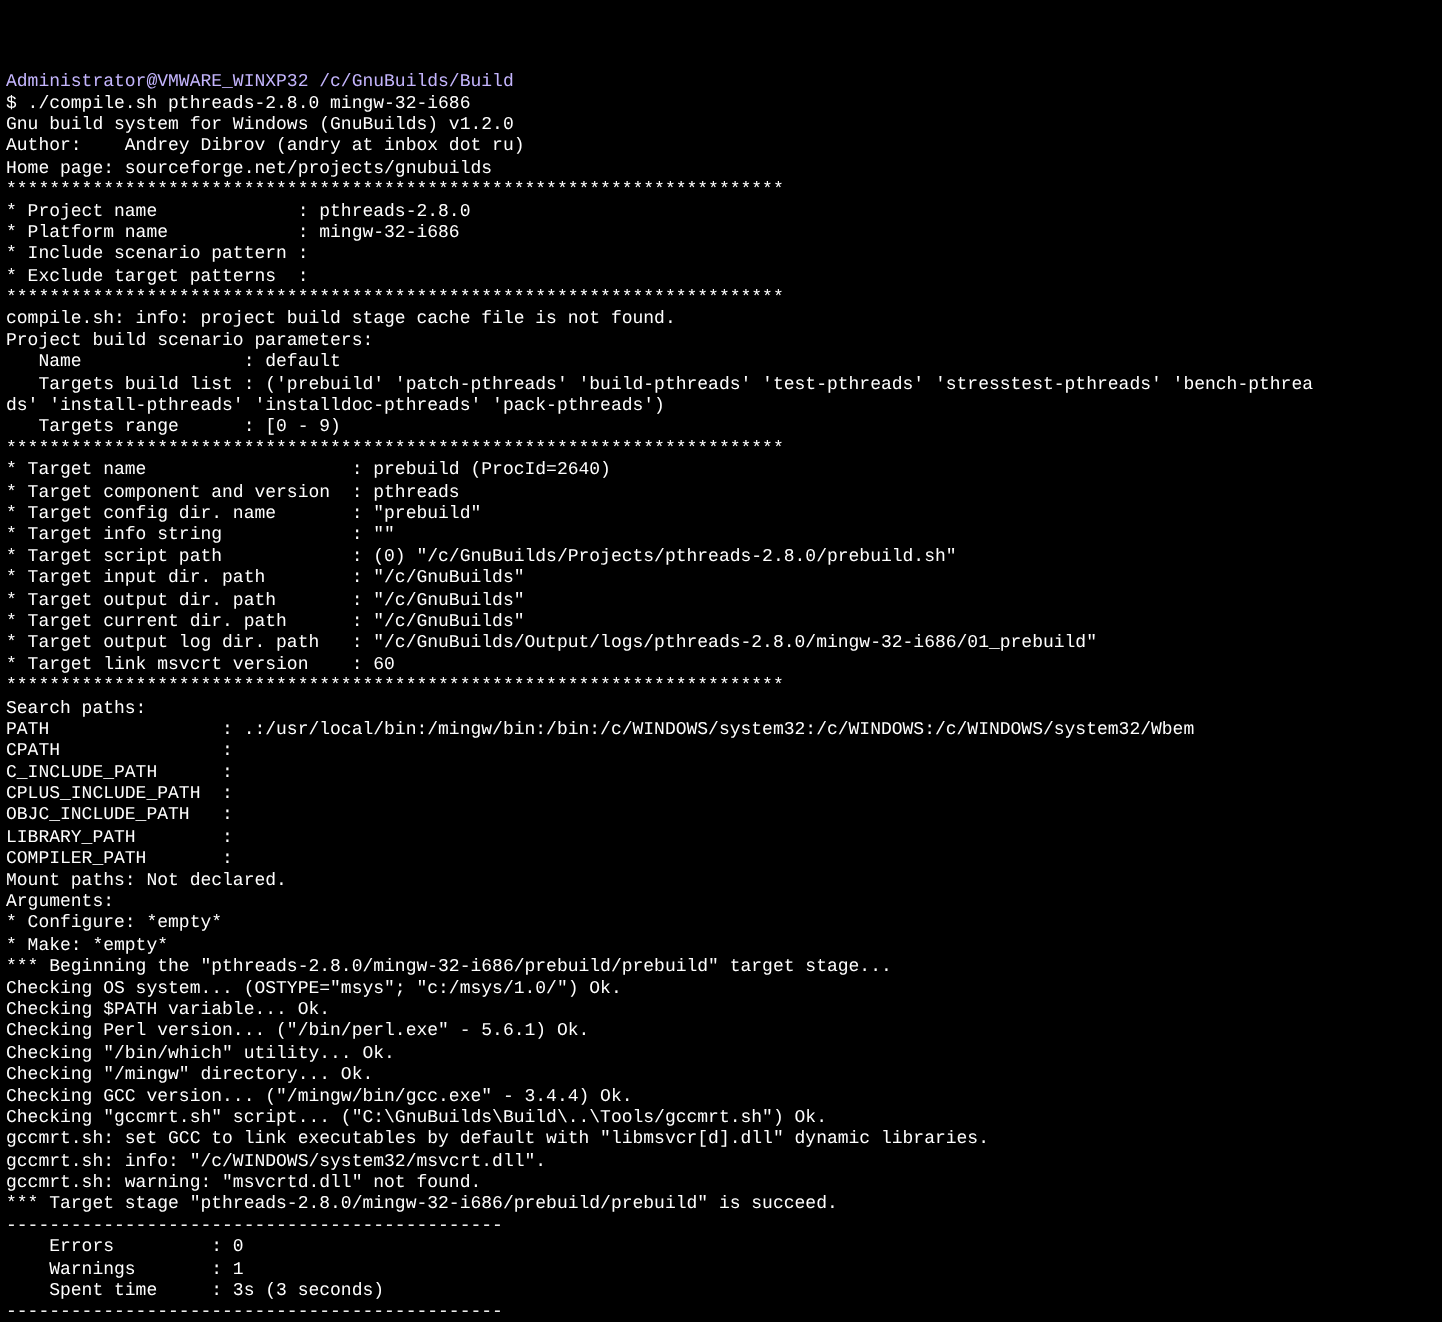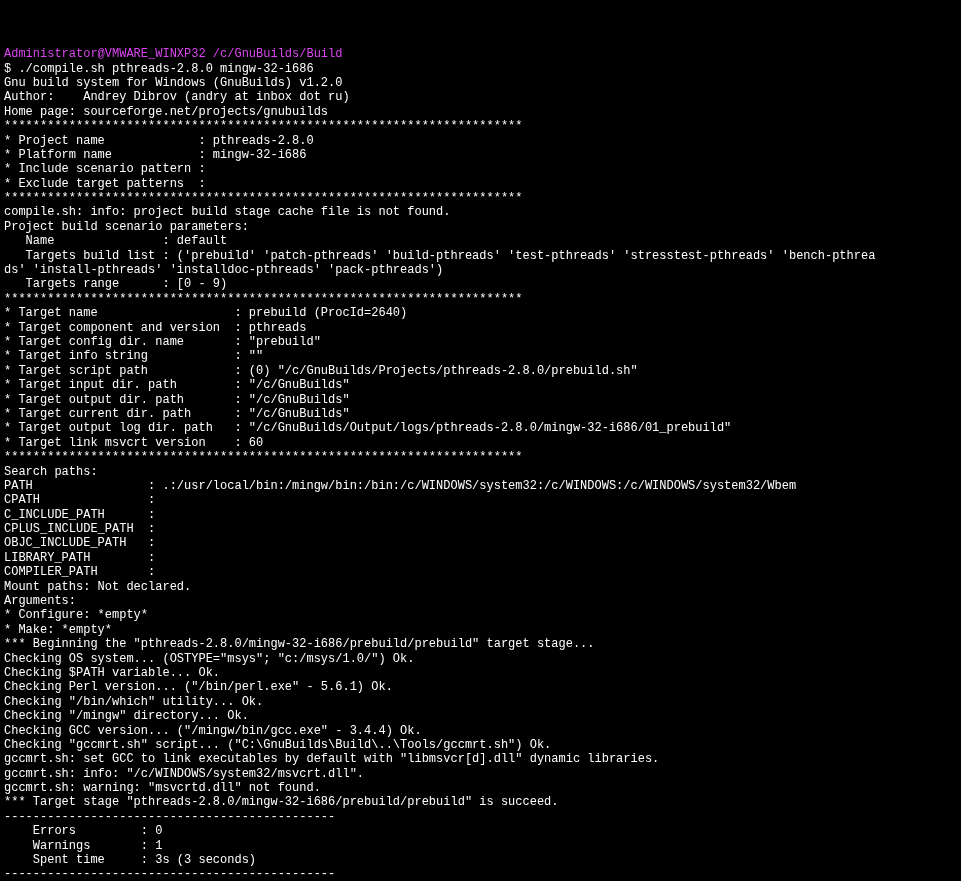--- a/index.html
+++ b/index.html
@@ -9,21 +9,21 @@
       font-size: 12px;
       line-height: 1.2;
       margin: 0;
       padding: 4px;
       white-space: pre;
       width: 961px;
       height: 881px;
       overflow: hidden;
     }
     .title {
-      color: #d946ef;
+      color: #c4b5fd;
       text-align: right;
     }
     .line {
       display: block;
     }
   </style>
 </head>
 <body>
 
 

